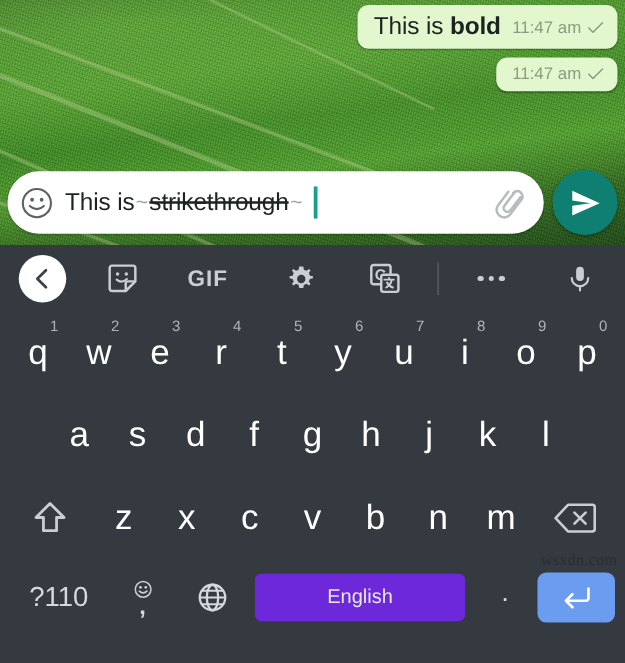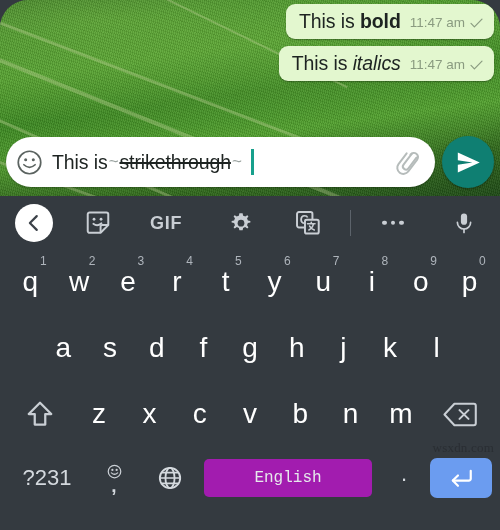--- a/index.html
+++ b/index.html
@@ -10,21 +10,20 @@
     overflow: hidden;
     font-family: "Liberation Sans", sans-serif;
     background: #343a40;
   }
 
   #app {
     position: relative;
     width: 500px;
     height: 530px;
     overflow: hidden;
-    border-radius: 28px;
   }
 
   
   #chat-area {
     position: absolute;
     left: 0; top: 0;
     width: 500px;
     height: 196px;
     overflow: hidden;
     background:
@@ -276,26 +275,25 @@
   #k-comma .cm-emoji { width: 15px; height: 15px; }
   #k-comma .cm-char { font-size: 19px; color: #d4d9de; line-height: 0.55; font-weight: bold; }
   #k-globe {
     flex: 0 0 56px;
     display: flex; align-items: center; justify-content: center;
   }
   #k-space {
     flex: 1;
     margin: 0 6px;
     height: 38px;
-    background: #a21caf;
+    background: #6d28d9;
     border-radius: 5px;
     display: flex;
     align-items: center;
     justify-content: center;
-    font-family: Liberation Mono, monospace;
   }
   #k-space-label { font-size: 16px; color: #e6e9ec; }
   #k-period {
     flex: 0 0 52px;
     display: flex; align-items: center; justify-content: center;
     font-size: 22px; color: #d4d9de;
     padding-bottom: 8px;
   }
   #k-enter {
     flex: 0 0 62px;
@@ -337,21 +335,20 @@
           <span class="bubble-time">11:47 am</span>
           <span class="tick">
             <svg viewBox="0 0 13 10" width="13" height="10">
                 <path d="M1 5.4 L4.4 8.8 L12 1.2" fill="none" stroke="#8a9b80" stroke-width="1.2" stroke-linecap="round" stroke-linejoin="round"></path>
               </svg>
           </span>
         </div>
       </div>
 
       <div class="bubble">
-        <div class="bubble-text"><span>This is </span><i>italics</i></div>
         <div class="bubble-meta">
           <span class="bubble-time">11:47 am</span>
           <span class="tick">
             <svg viewBox="0 0 13 10" width="13" height="10">
                 <path d="M1 5.4 L4.4 8.8 L12 1.2" fill="none" stroke="#8a9b80" stroke-width="1.2" stroke-linecap="round" stroke-linejoin="round"></path>
               </svg>
           </span>
         </div>
       </div>
 
@@ -547,21 +544,21 @@
         </div>
       <div class="key key-wide key-icon">
         <svg viewBox="0 0 28 22" width="34" height="27">
           <path d="M9.4 2.2 H25.4 a1.6 1.6 0 0 1 1.6 1.6 V18.2 a1.6 1.6 0 0 1 -1.6 1.6 H9.4 L1.2 11 Z" fill="none" stroke="#c9ced4" stroke-width="1.7" stroke-linejoin="round"></path>
           <path d="M13.6 7.4 L21 14.6 M21 7.4 L13.6 14.6" fill="none" stroke="#c9ced4" stroke-width="1.7" stroke-linecap="round"></path>
         </svg>
       </div>
     </div>
 
     <div class="kb-row" id="row4">
-      <div id="k-sym">?231</div>
+      <div id="k-sym">?110</div>
       <div id="k-comma">
         <span class="cm-emoji">
           <svg viewBox="0 0 24 24" width="15" height="15">
             <circle cx="12" cy="12" r="10" fill="none" stroke="#c9ced4" stroke-width="2"></circle>
             <circle cx="8.6" cy="9.4" r="1.8" fill="#c9ced4"></circle>
             <circle cx="15.4" cy="9.4" r="1.8" fill="#c9ced4"></circle>
             <path d="M7 14.2 Q12 18.6 17 14.2" fill="none" stroke="#c9ced4" stroke-width="2" stroke-linecap="round"></path>
           </svg>
         </span>
         <span class="cm-char">,</span>

